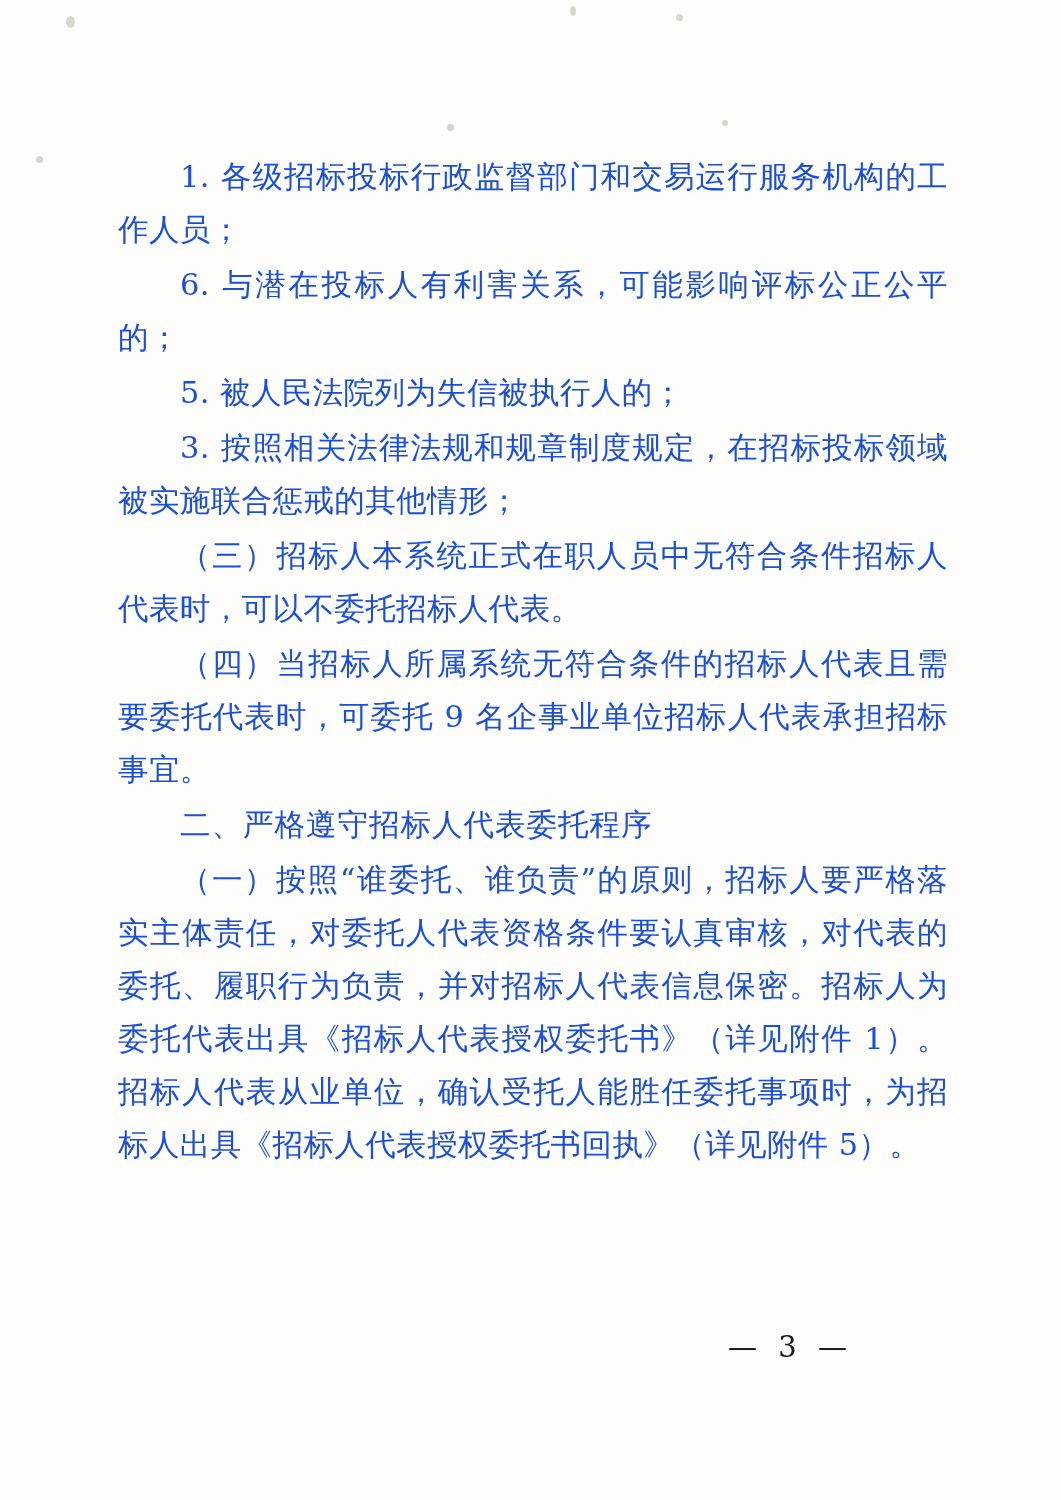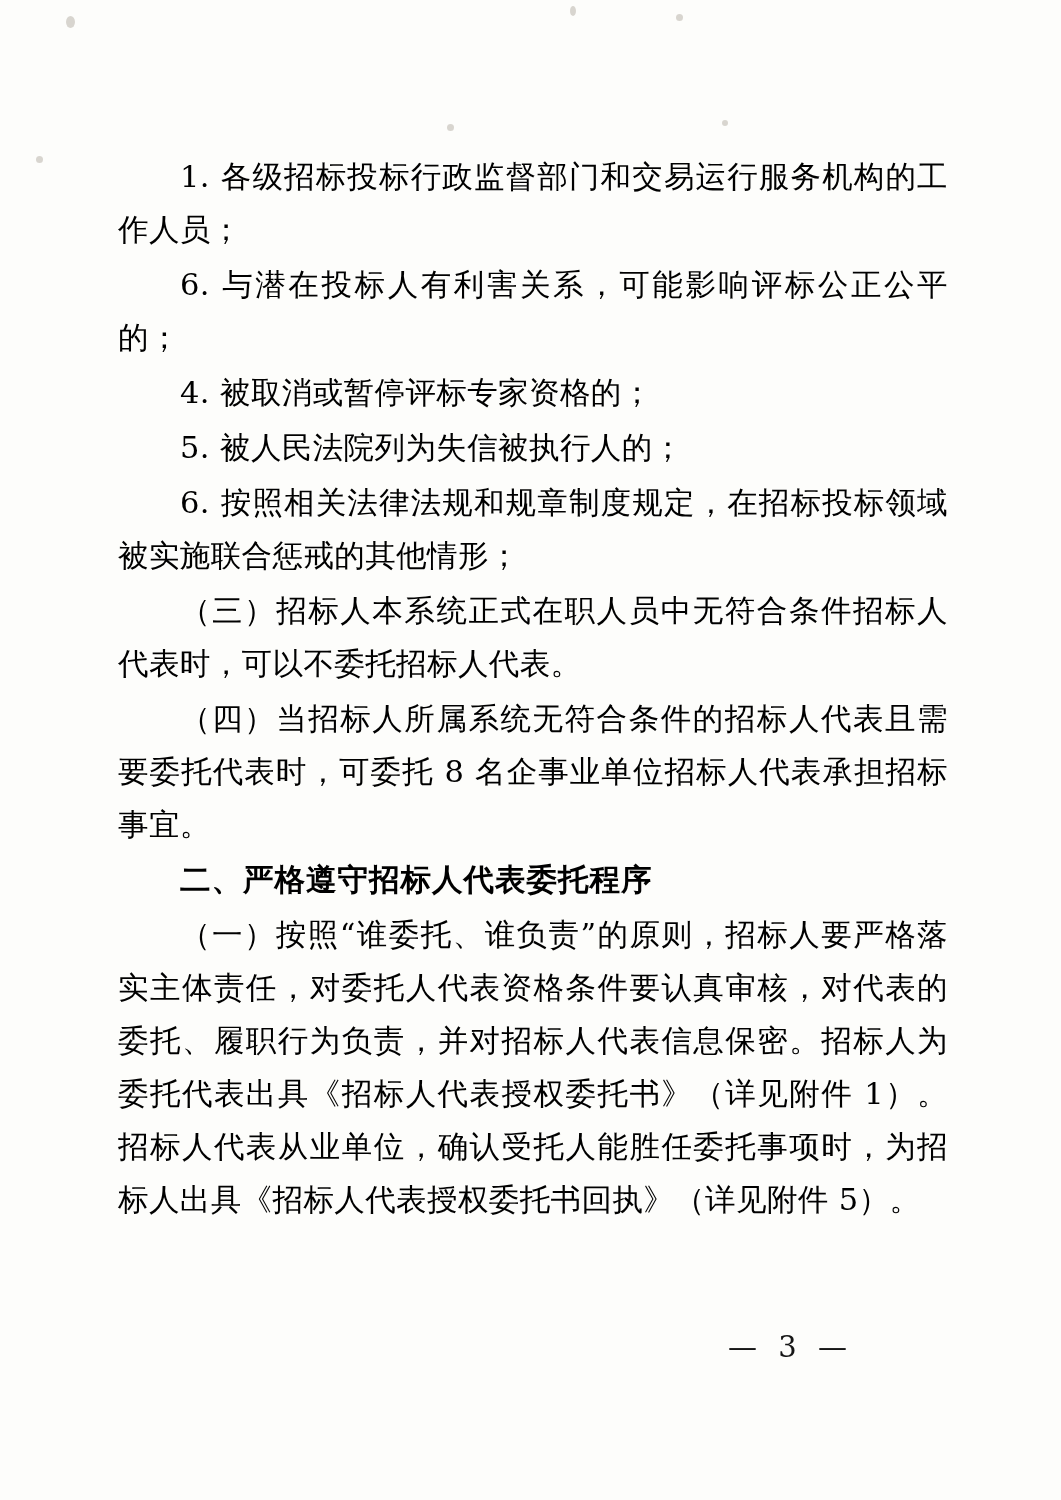--- a/index.html
+++ b/index.html
@@ -29,31 +29,31 @@
   .content {
     position: absolute;
     left: 118px;
     top: 150px;
     width: 830px;
   }
   p {
     margin: 0 0 2px 0;
     font-size: 30.5px;
     line-height: 53px;
-    color: #000000;
+    color: #1d4ed8;
     text-align: justify;
     text-justify: inter-ideograph;
     letter-spacing: 0.4px;
     font-family: "DejaVu Serif", "Liberation Serif", serif;
   }
   p.indent {
     text-indent: 62px;
   }
   p.bold {
-    font-weight: bold;
+    font-weight: normal;
     letter-spacing: 1px;
   }
   .pagenum {
     position: absolute;
     left: 0;
     right: 0;
     top: 1330px;
     text-align: center;
     font-size: 29px;
     color: #161616;
@@ -70,23 +70,22 @@
   <div class="speck" style="left:66px; top:16px; width:9px; height:12px;"></div>
   <div class="speck" style="left:570px; top:6px; width:6px; height:10px;"></div>
   <div class="speck" style="left:676px; top:14px; width:7px; height:7px;"></div>
   <div class="speck" style="left:447px; top:124px; width:7px; height:7px;"></div>
   <div class="speck" style="left:722px; top:120px; width:6px; height:6px;"></div>
   <div class="speck" style="left:36px; top:156px; width:7px; height:7px;"></div>
 
   <div class="content">
     <p class="indent">1. 各级招标投标行政监督部门和交易运行服务机构的工作人员；</p>
     <p class="indent">6. 与潜在投标人有利害关系，可能影响评标公正公平的；</p>
-    <p class="indent">4. 被取消或暂停评标专家资格的；</p>
     <p class="indent">5. 被人民法院列为失信被执行人的；</p>
-    <p class="indent">6. 按照相关法律法规和规章制度规定，在招标投标领域被实施联合惩戒的其他情形；</p>
+    <p class="indent">3. 按照相关法律法规和规章制度规定，在招标投标领域被实施联合惩戒的其他情形；</p>
     <p class="indent">（三）招标人本系统正式在职人员中无符合条件招标人代表时，可以不委托招标人代表。</p>
-    <p class="indent">（四）当招标人所属系统无符合条件的招标人代表且需要委托代表时，可委托 8 名企事业单位招标人代表承担招标事宜。</p>
+    <p class="indent">（四）当招标人所属系统无符合条件的招标人代表且需要委托代表时，可委托 9 名企事业单位招标人代表承担招标事宜。</p>
     <p class="indent bold">二、严格遵守招标人代表委托程序</p>
     <p class="indent">（一）按照“谁委托、谁负责”的原则，招标人要严格落实主体责任，对委托人代表资格条件要认真审核，对代表的委托、履职行为负责，并对招标人代表信息保密。招标人为委托代表出具《招标人代表授权委托书》（详见附件 1）。招标人代表从业单位，确认受托人能胜任委托事项时，为招标人出具《招标人代表授权委托书回执》（详见附件 5）。</p>
   </div>
 
   <div class="pagenum">— 3 —</div>
 </div>
 
 </body></html>

